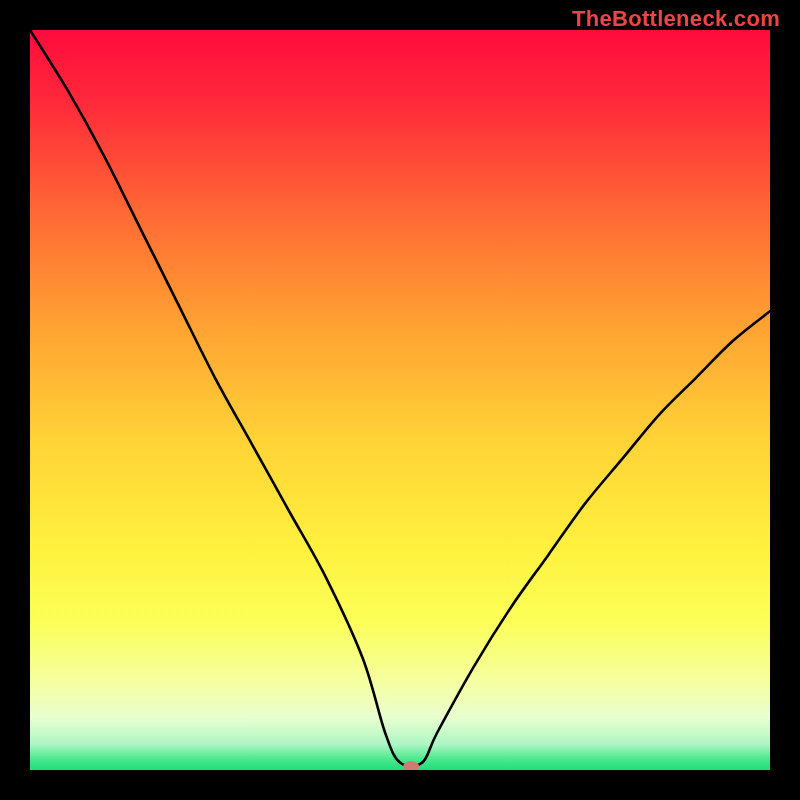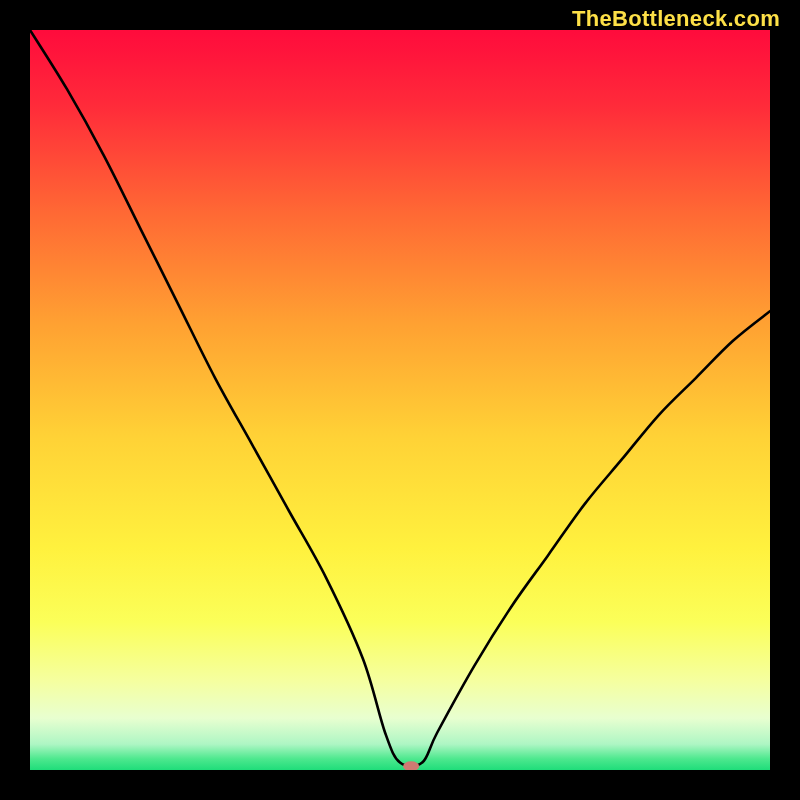--- a/index.html
+++ b/index.html
@@ -26,21 +26,21 @@
     height: 740px;
     overflow: hidden;
   }
   .watermark {
     position: absolute;
     top: 6px;
     right: 20px;
     font-family: Arial, Helvetica, sans-serif;
     font-size: 22px;
     font-weight: 600;
-    color: #fde047;
+    color: #ef4444;
     letter-spacing: 0.3px;
   }
   svg { display: block; }
 </style>
 </head>
 <body>
 
 <div class="chart-frame">
 
   <div class="plot-area">

